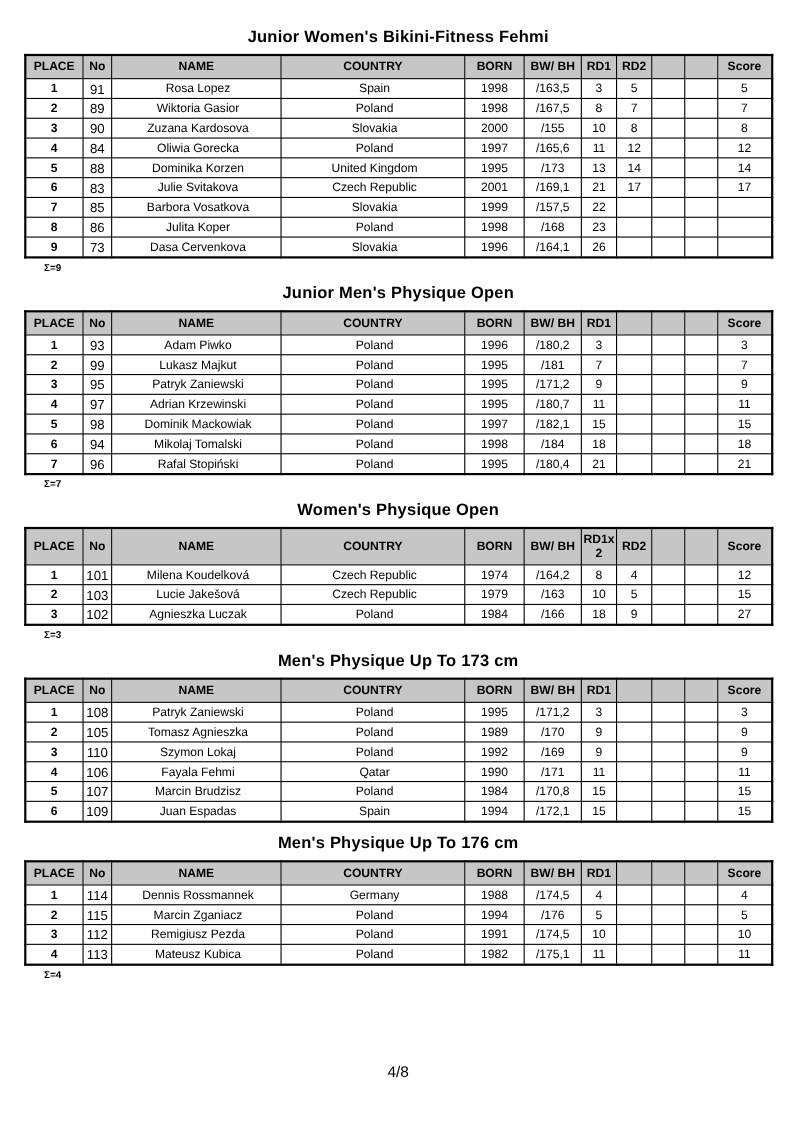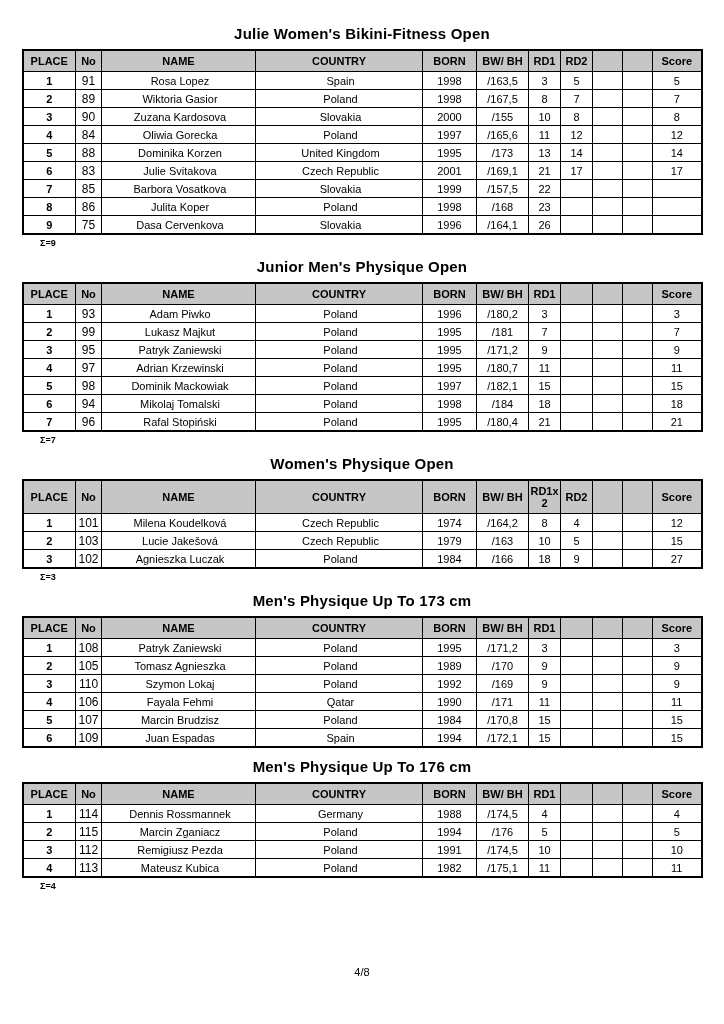--- a/index.html
+++ b/index.html
@@ -72,30 +72,30 @@
     line-height: 10px;
     margin: 3px 0 0 40px;
     font-weight: bold;
   }
   .footer {
     position: absolute;
     left: 0;
     right: 0;
     top: 966px;
     text-align: center;
-    font-size: 11px;
+    font-size: 14px;
   }
 </style>
 </head>
 <body>
 
 <div class="page">
   <div id="sections">
   <section class="result">
-    <h2 class="table-title">Julie Women's Bikini-Fitness Open</h2>
+    <h2 class="table-title">Junior Women's Bikini-Fitness Fehmi</h2>
     <table class="results">
       <colgroup>
             <col style="width: 53px;">
             <col style="width: 26px;">
             <col style="width: 154px;">
             <col style="width: 167px;">
             <col style="width: 54px;">
             <col style="width: 52px;">
             <col style="width: 32px;">
             <col style="width: 32px;">
@@ -218,21 +218,21 @@
               <td class="c-born">1998</td>
               <td class="c-bwbh">/168</td>
               <td class="c-rd1">23</td>
               <td class="c-rd2"></td>
               <td class="c-extra1"></td>
               <td class="c-extra2"></td>
               <td class="c-score"></td>
             </tr>
             <tr>
               <td class="c-place">9</td>
-              <td class="c-no">75</td>
+              <td class="c-no">73</td>
               <td class="c-name">Dasa Cervenkova</td>
               <td class="c-country">Slovakia</td>
               <td class="c-born">1996</td>
               <td class="c-bwbh">/164,1</td>
               <td class="c-rd1">26</td>
               <td class="c-rd2"></td>
               <td class="c-extra1"></td>
               <td class="c-extra2"></td>
               <td class="c-score"></td>
             </tr>

